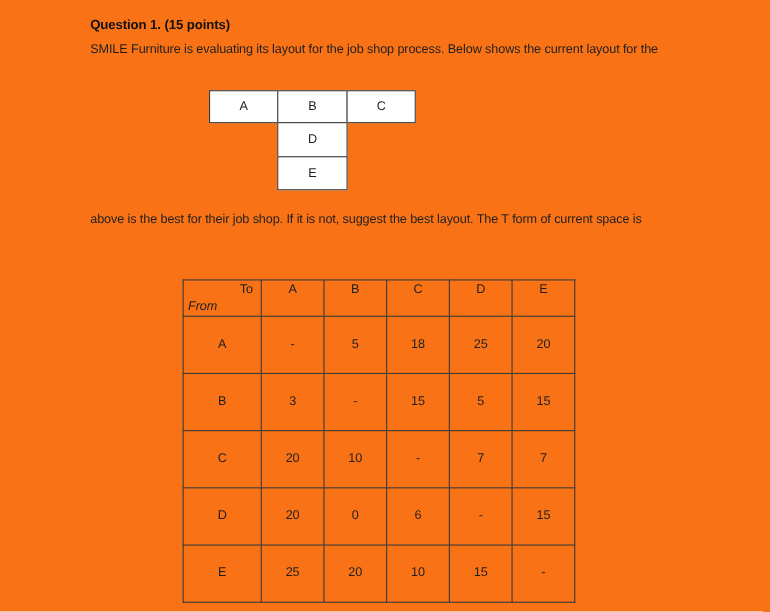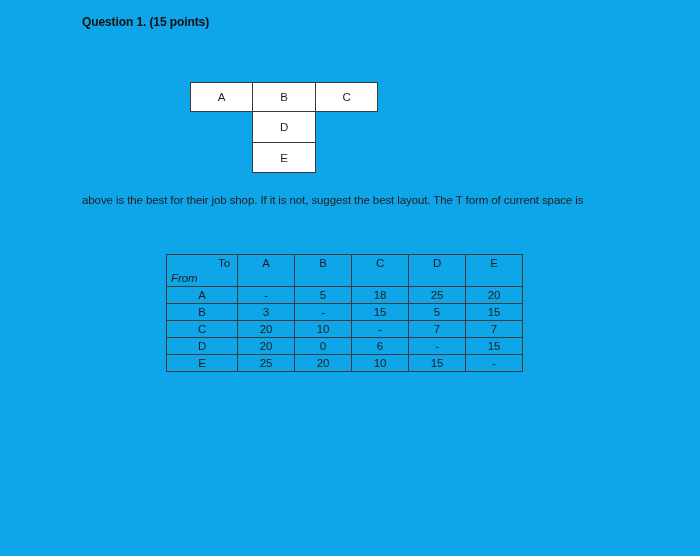--- a/index.html
+++ b/index.html
@@ -1,21 +1,21 @@
 <!DOCTYPE html>
 <html><head>
 <meta charset="utf-8">
 <style>
   * { margin: 0; padding: 0; box-sizing: border-box; }
   html, body { background: #ffffff; }
   .page {
     position: relative;
     width: 700px;
     height: 556px;
-    background: #0ea5e9;
+    background: #f97316;
     font-family: "Liberation Sans", sans-serif;
     color: #1f1f1f;
     font-size: 11.5px;
     letter-spacing: -0.1px;
     overflow: hidden;
   }
   .title {
     position: absolute;
     left: 82px;
     top: 15px;
@@ -53,38 +53,39 @@
     top: 254px;
     border-collapse: collapse;
     table-layout: fixed;
     font-size: 11.5px;
     color: #1f1f1f;
   }
   table.traffic th, table.traffic td {
     border: 1px solid #3a3a3a;
     text-align: center;
     font-weight: normal;
-    padding: 0;
+    padding: 18px;
   }
   table.traffic col.c0 { width: 71px; }
   table.traffic col.cn { width: 57px; }
   table.traffic tr.header th { height: 32px; vertical-align: top; padding-top: 2px; }
   table.traffic tr.datarow td, table.traffic tr.datarow th { height: 17px; line-height: 15px; }
   th.corner { position: relative; }
   th.corner .to   { position: absolute; top: 2px; right: 7px; }
   th.corner .from { position: absolute; bottom: 2px; left: 4px; font-style: italic; }
 </style>
 </head>
 <body>
 
 <div class="page">
 
   <div class="title">Question 1. (15 points)</div>
 
   <div class="para para1">
+    <div class="line">SMILE Furniture is evaluating its layout for the job shop process. Below shows the current layout for the</div>
   </div>
 
   <div class="diagram">
     <div class="dcell cell-a">A</div>
     <div class="dcell cell-b">B</div>
     <div class="dcell cell-c">C</div>
     <div class="dcell cell-d">D</div>
     <div class="dcell cell-e">E</div>
   </div>
 

